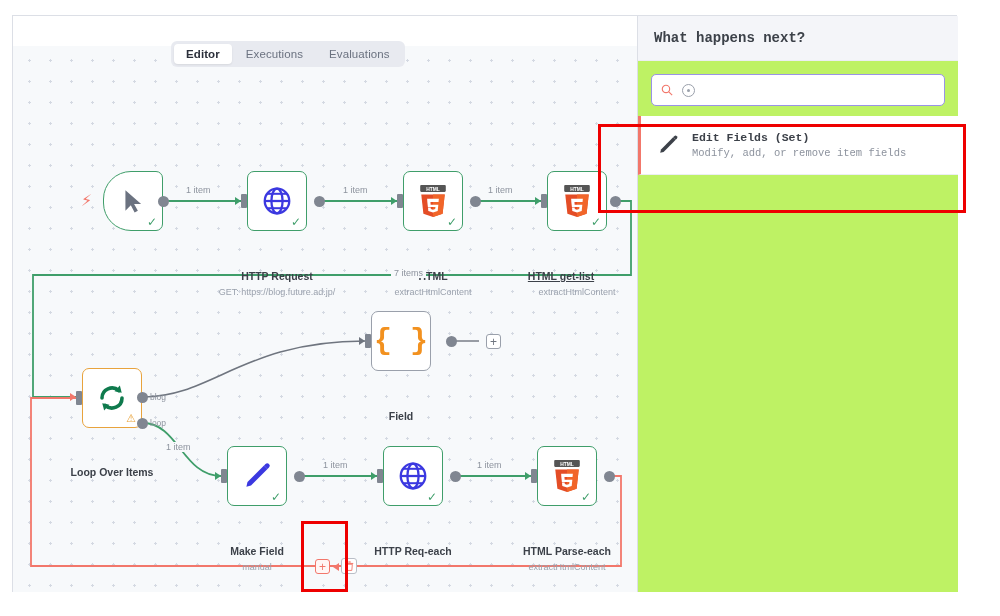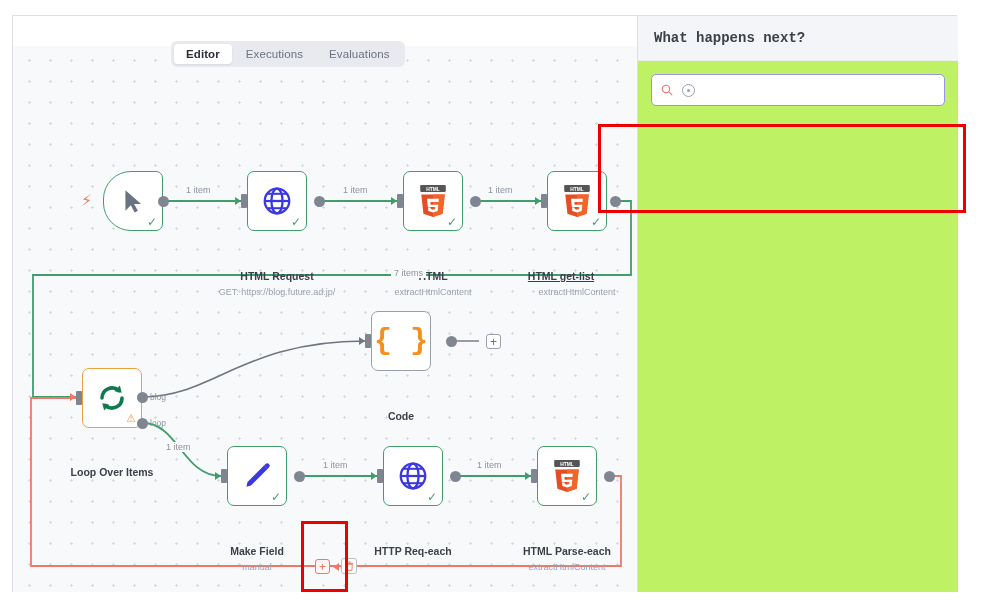--- a/index.html
+++ b/index.html
@@ -155,21 +155,21 @@
         <svg class="ico-globe" viewBox="0 0 24 24">
           <circle cx="12" cy="12" r="9.2" fill="none" stroke="#3b38e0" stroke-width="1.7"></circle>
           <ellipse cx="12" cy="12" rx="4.2" ry="9.2" fill="none" stroke="#3b38e0" stroke-width="1.7"></ellipse>
           <line x1="2.8" y1="12" x2="21.2" y2="12" stroke="#3b38e0" stroke-width="1.7"></line>
           <line x1="4.3" y1="6.6" x2="19.7" y2="6.6" stroke="#3b38e0" stroke-width="1.5"></line>
           <line x1="4.3" y1="17.4" x2="19.7" y2="17.4" stroke="#3b38e0" stroke-width="1.5"></line>
         </svg>
         <span class="check">✓</span>
       </div>
       <div class="dot" style="left:301px;top:150px;"></div>
-      <div class="nlabel" style="left:184px;top:224px;">HTML Request</div>
+      <div class="nlabel" style="left:184px;top:224px;">HTTP Request</div>
       <div class="nsub" style="left:164px;top:240px;">GET: https://blog.future.ad.jp/</div>
       <div class="edgelbl" style="left:170px;top:139px;">1 item</div>
 
       <div class="arrow" style="left:378px;top:150.5px;"></div>
       <div class="inport" style="left:384px;top:148px;"></div>
       <div class="node" style="left:390px;top:125px;">
         <svg class="ico-html" viewBox="0 0 28 30">
           <rect x="2" y="0" width="24" height="6.5" rx="1" fill="#555"></rect>
           <text x="14" y="5.2" font-size="4.6" font-weight="700" fill="#fff" text-anchor="middle" font-family="'Liberation Sans',sans-serif">HTML</text>
           <path d="M3 9 L25 9 L23 27 L14 30 L5 27 Z" fill="#e44d26"></path>
@@ -218,21 +218,21 @@
       <div class="portlbl" style="left:137px;top:346px;">blog</div>
       <div class="portlbl" style="left:137px;top:372px;">loop</div>
       <div class="nlabel" style="left:19px;top:420px;">Loop Over Items</div>
 
       <div class="arrow" style="left:346px;top:290.5px;border-left-color:#6f757f;"></div>
       <div class="inport" style="left:352px;top:288px;"></div>
       <div class="node gray" style="left:358px;top:265px;">
         <span class="ico-code">{ }</span>
       </div>
       <div class="dot" style="left:433px;top:290px;"></div>
-      <div class="nlabel" style="left:308px;top:364px;">Code</div>
+      <div class="nlabel" style="left:308px;top:364px;">Field</div>
       <div class="plusbox" style="left:473px;top:288px;">+</div>
 
       <div class="arrow" style="left:202px;top:425.5px;"></div>
       <div class="inport" style="left:208px;top:423px;"></div>
       <div class="node" style="left:214px;top:400px;">
         <svg class="ico-pencil" viewBox="0 0 24 24">
           <path d="M3.5 20.5 L7.2 19.6 L20.4 6.4 L17.6 3.6 L4.4 16.8 Z" fill="#3b38e0"></path>
           <path d="M17.6 3.6 L20.4 6.4 L21.6 5.2 A1.9 1.9 0 0 0 18.8 2.4 Z" fill="#3b38e0"></path>
         </svg>
         <span class="check">✓</span>
@@ -303,20 +303,30 @@
           <svg width="12" height="12" viewBox="0 0 14 14">
             <circle cx="5.8" cy="5.8" r="4.3" fill="none" stroke="#f2776b" stroke-width="1.3"></circle>
             <line x1="9.1" y1="9.1" x2="13" y2="13" stroke="#f2776b" stroke-width="1.3"></line>
           </svg>
           <span class="clear-ico">
               <i></i>
             </span>
         </div>
       </div>
 
+      <div class="result">
+        <svg width="22" height="22" viewBox="0 0 24 24">
+          <path d="M3.5 20.5 L7.2 19.6 L20.4 6.4 L17.6 3.6 L4.4 16.8 Z" fill="#3c4149"></path>
+          <path d="M17.6 3.6 L20.4 6.4 L21.6 5.2 A1.9 1.9 0 0 0 18.8 2.4 Z" fill="#3c4149"></path>
+        </svg>
+        <div>
+          <div class="res-title">Edit Fields (Set)</div>
+          <div class="res-desc">Modify, add, or remove item fields</div>
+        </div>
+      </div>
     </div>
 
   </div>
 
   <div class="hl" style="left:598px;top:124px;width:368px;height:89px;"></div>
   <div class="hl" style="left:301px;top:521px;width:47px;height:71px;"></div>
 
 </div>
 
 </body></html>

